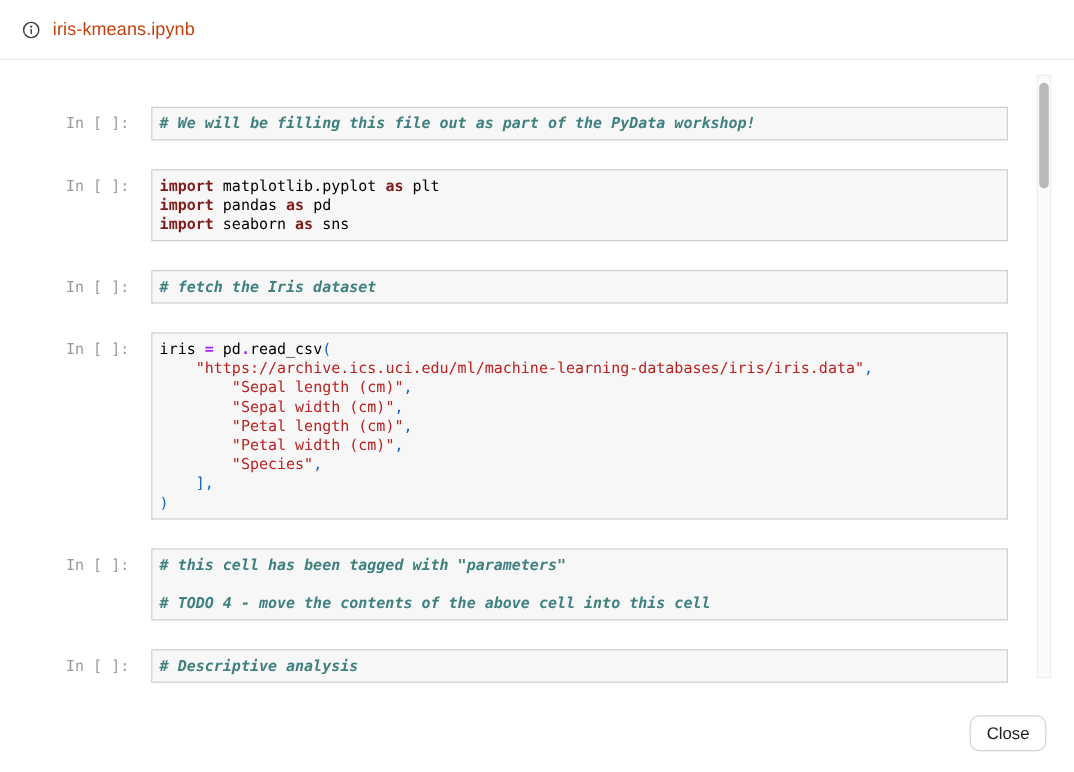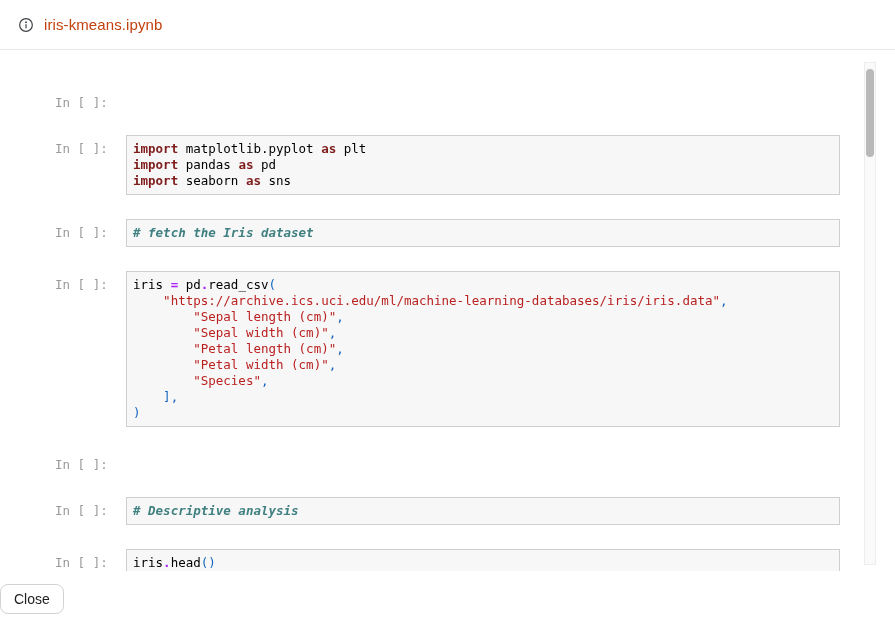--- a/index.html
+++ b/index.html
@@ -63,22 +63,22 @@
     background: #fafafa;
     border: 1px solid #ededed;
   }
   .sb-thumb {
     position: absolute; left: 1px; top: 6px;
     width: 8px; height: 88px;
     background: #b9b9b9;
     border-radius: 4px;
   }
   .footer {
-    position: absolute; left: 0; right: 0; bottom: 12px; height: 60px;
-    display: flex; justify-content: flex-start; align-items: flex-start;
+    position: absolute; left: 0; right: 0; bottom: 0; height: 60px;
+    display: flex; justify-content: flex-end; align-items: flex-start;
     padding-right: 23px; padding-top: 13px;
     background: #ffffff;
   }
   .close-btn {
     font-family: "Liberation Sans", sans-serif;
     font-size: 14px; color: #1c1e21;
     background: #ffffff;
     border: 1px solid #d0d3d6;
     border-radius: 8px;
     padding: 6px 13px;
@@ -94,20 +94,23 @@
     <circle cx="12" cy="7.8" r="1.4" fill="#3f4245"></circle>
     <rect x="11.1" y="10.6" width="1.8" height="6.6" rx="0.9" fill="#3f4245"></rect>
   </svg>
   <span class="title">iris-kmeans.ipynb</span>
 </div>
 
 <div class="content">
   <div class="notebook" id="notebook">
       <div class="cellrow">
         <div class="prompt">In [ ]:</div>
+        <div class="cellbox">
+          <div class="code-line"><span class="tok-c"># We will be filling this file out as part of the PyData workshop!</span></div>
+        </div>
       </div>
       <div class="cellrow">
         <div class="prompt">In [ ]:</div>
         <div class="cellbox">
           <div class="code-line"><span class="tok-k">import</span><span class="tok-t"> matplotlib.pyplot </span><span class="tok-k">as</span><span class="tok-t"> plt</span></div>
           <div class="code-line"><span class="tok-k">import</span><span class="tok-t"> pandas </span><span class="tok-k">as</span><span class="tok-t"> pd</span></div>
           <div class="code-line"><span class="tok-k">import</span><span class="tok-t"> seaborn </span><span class="tok-k">as</span><span class="tok-t"> sns</span></div>
         </div>
       </div>
       <div class="cellrow">
@@ -125,20 +128,25 @@
           <div class="code-line"><span class="tok-t">        </span><span class="tok-s">"Sepal width (cm)"</span><span class="tok-p">,</span></div>
           <div class="code-line"><span class="tok-t">        </span><span class="tok-s">"Petal length (cm)"</span><span class="tok-p">,</span></div>
           <div class="code-line"><span class="tok-t">        </span><span class="tok-s">"Petal width (cm)"</span><span class="tok-p">,</span></div>
           <div class="code-line"><span class="tok-t">        </span><span class="tok-s">"Species"</span><span class="tok-p">,</span></div>
           <div class="code-line"><span class="tok-t">    </span><span class="tok-p">],</span></div>
           <div class="code-line"><span class="tok-p">)</span></div>
         </div>
       </div>
       <div class="cellrow">
         <div class="prompt">In [ ]:</div>
+        <div class="cellbox">
+          <div class="code-line"><span class="tok-c"># this cell has been tagged with "parameters"</span></div>
+          <div class="code-line"><span class="tok-t"></span></div>
+          <div class="code-line"><span class="tok-c"># TODO 4 - move the contents of the above cell into this cell</span></div>
+        </div>
       </div>
       <div class="cellrow">
         <div class="prompt">In [ ]:</div>
         <div class="cellbox">
           <div class="code-line"><span class="tok-c"># Descriptive analysis</span></div>
         </div>
       </div>
       <div class="cellrow">
         <div class="prompt">In [ ]:</div>
         <div class="cellbox">

